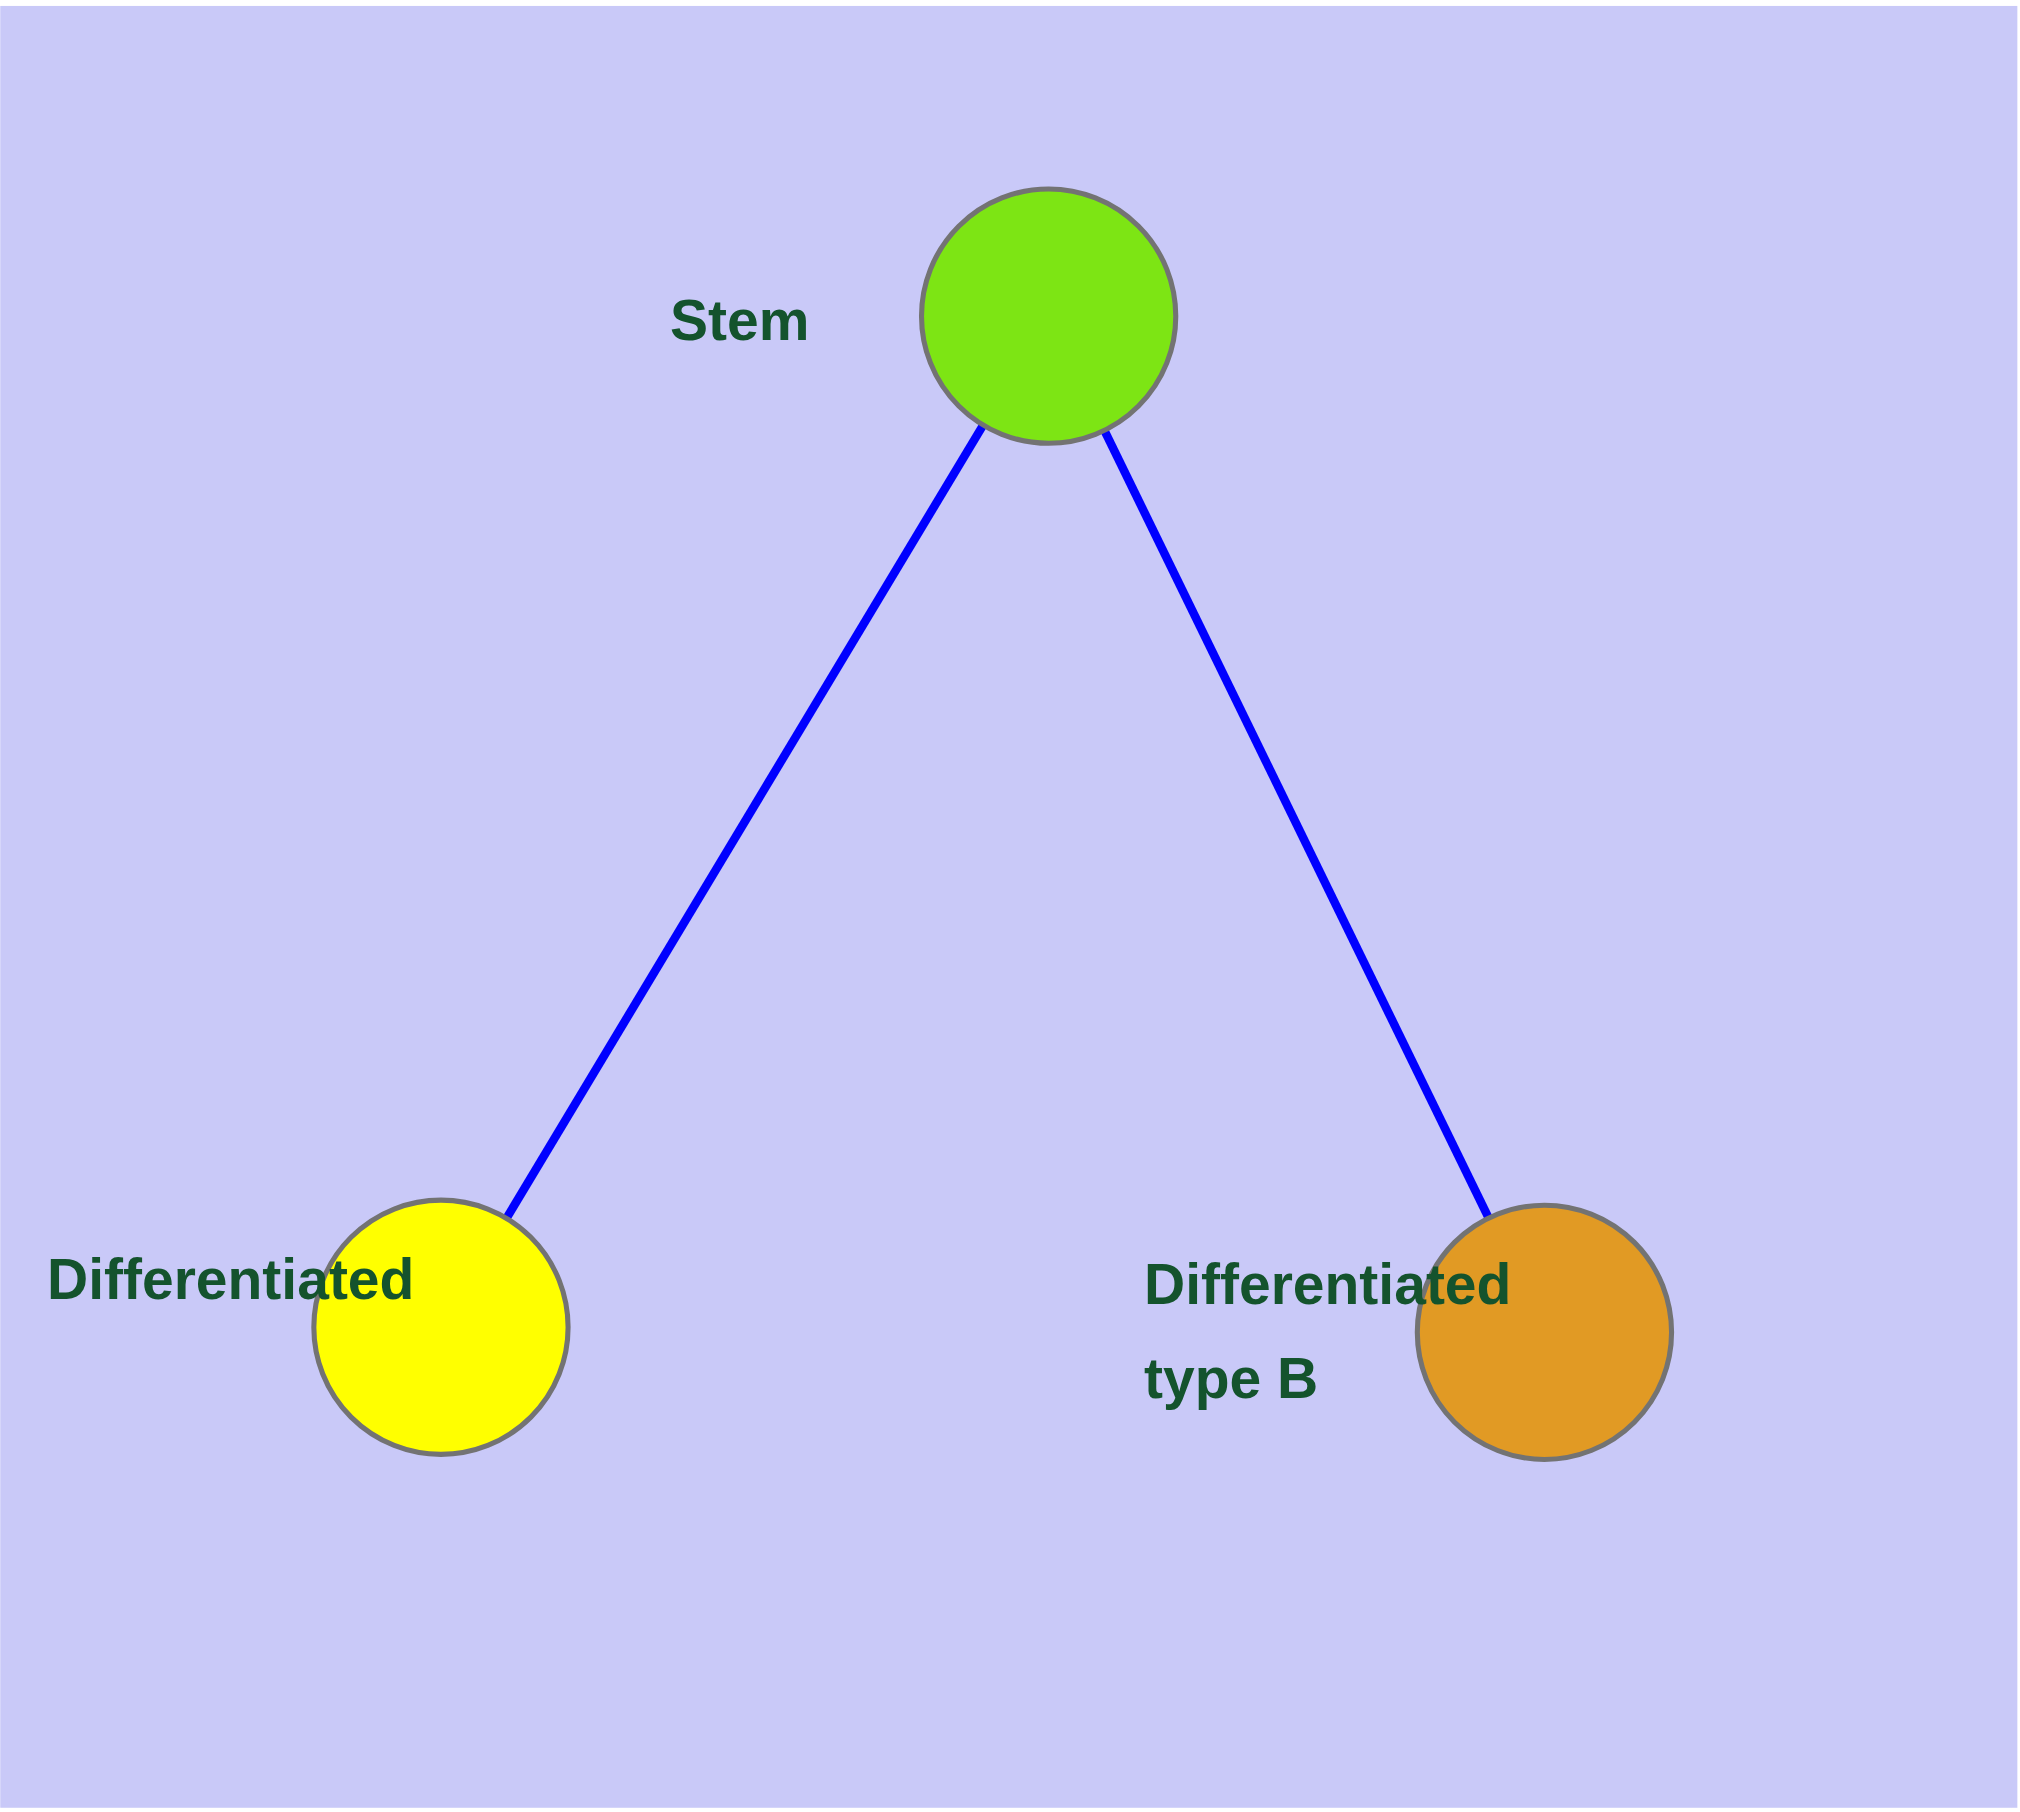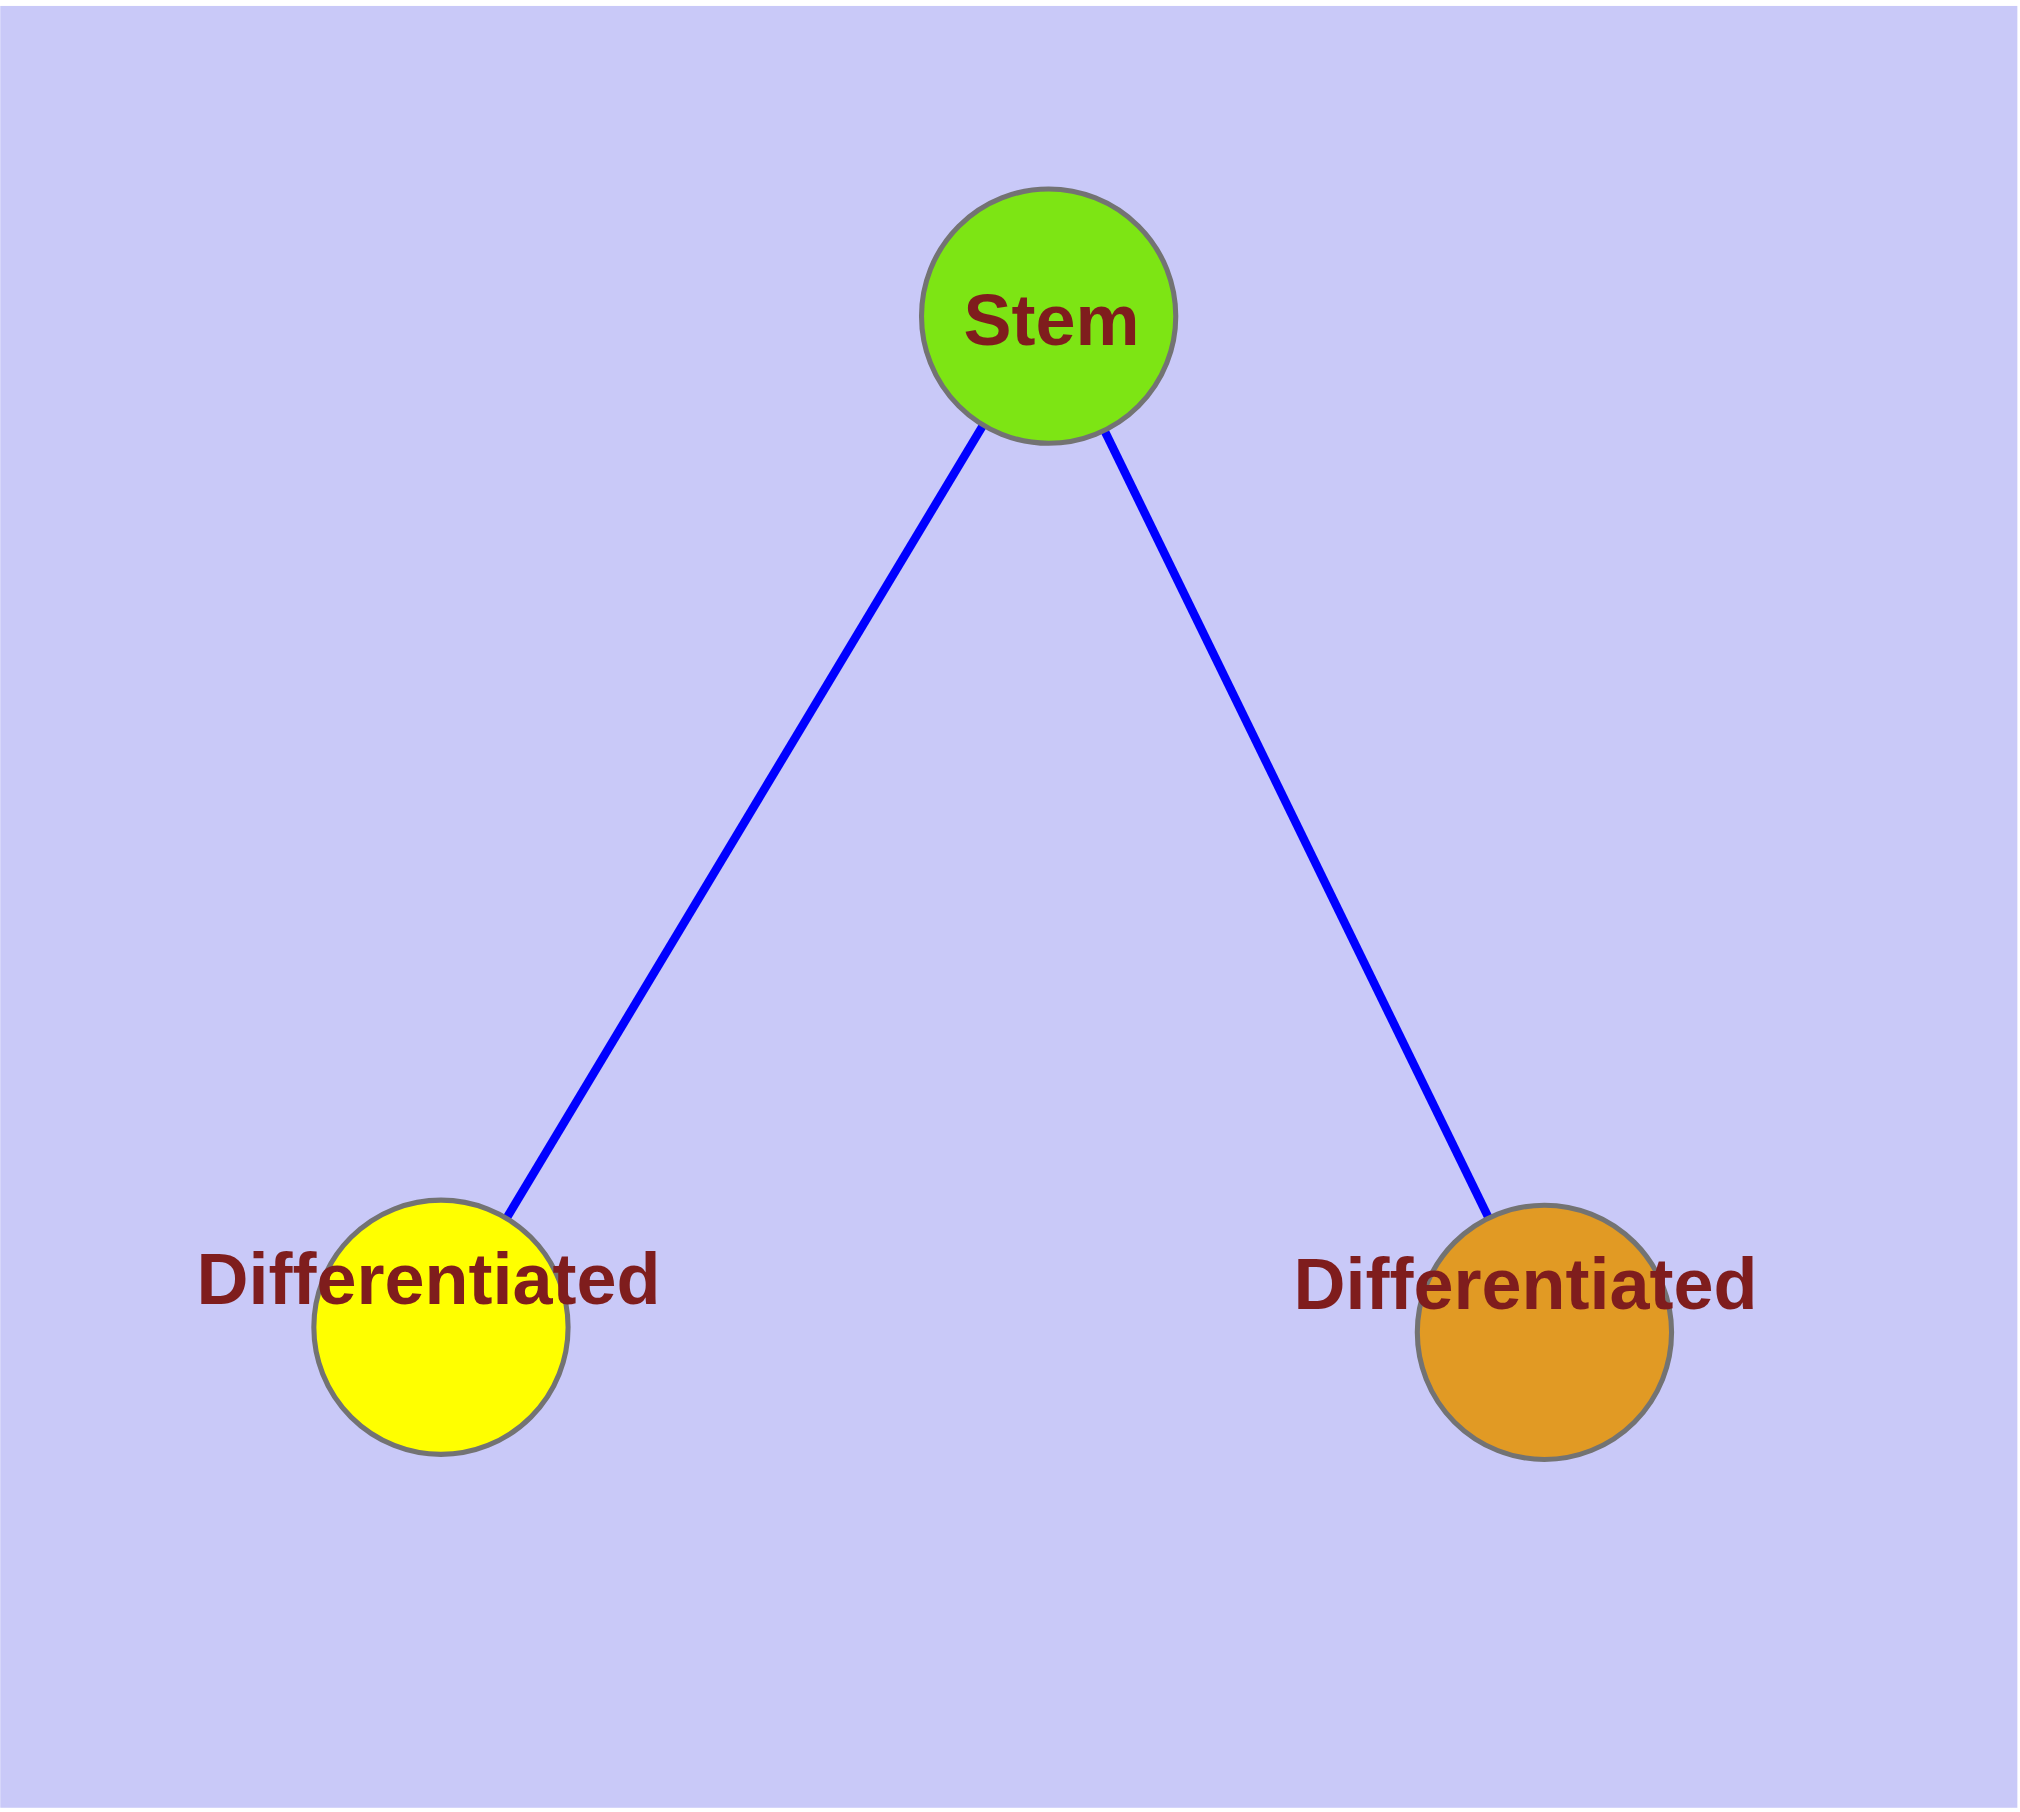--- a/index.html
+++ b/index.html
@@ -16,25 +16,24 @@
   }
   .stage svg {
     position: absolute;
     left: 0;
     top: 0;
     display: block;
   }
   .node-label {
     position: absolute;
     width: 763px;
-    text-align: center;
     font-weight: bold;
-    font-size: 72px;
+    font-size: 57px;
     line-height: 94px;
-    color: #7f1d1d;
+    color: #14532d;
     letter-spacing: 0px;
     white-space: nowrap;
     pointer-events: none;
   }
   .node-label div { display: block; }
 </style>
 </head>
 <body>
 
 <div class="stage">
@@ -56,16 +55,17 @@
   <div class="node-label" style="left:670px; top:273px;">
     <div>Stem</div>
   </div>
 
   <div class="node-label" style="left:47px; top:1232px;">
     <div>Differentiated</div>
   </div>
 
   <div class="node-label" style="left:1144px; top:1237px;">
     <div>Differentiated</div>
+    <div>type B</div>
   </div>
 
 </div>
 
 
 </body></html>

